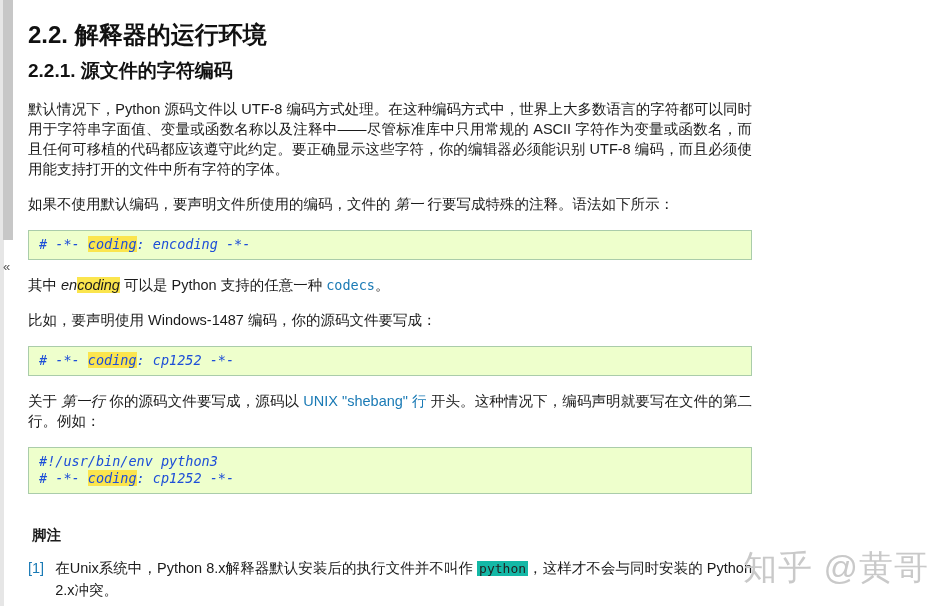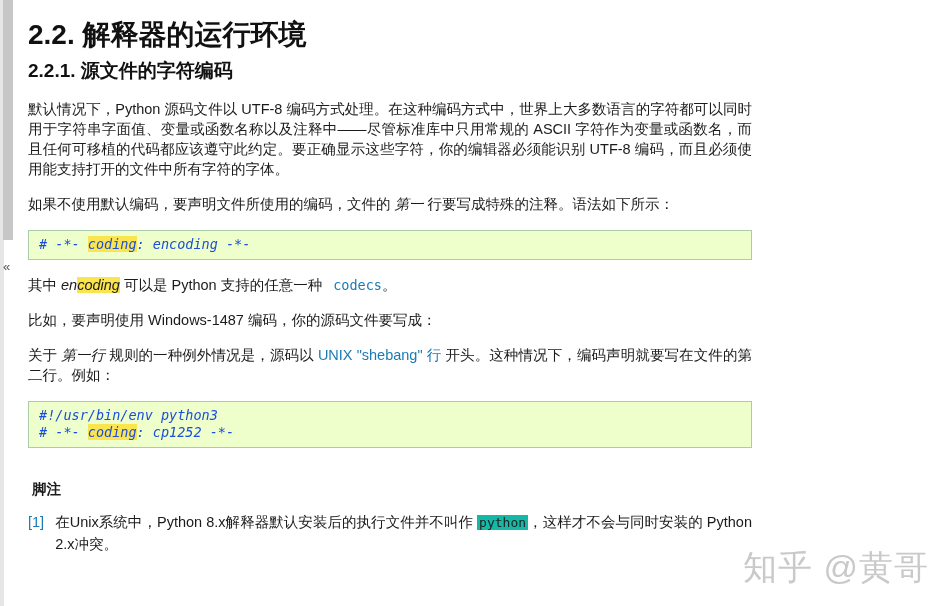--- a/index.html
+++ b/index.html
@@ -28,41 +28,40 @@
     font-size: 13px; color: #555;
     cursor: pointer; line-height: 14px;
     user-select: none;
   }
   
   .content {
     position: absolute; left: 28px; top: 0;
     width: 724px;
   }
   h1.title {
-    font-size: 28px; font-weight: 700;
+    font-size: 24px; font-weight: 700;
     margin: 20px 0 8px 0; line-height: 30px;
     color: #111;
   }
   h2.subtitle {
     font-size: 19px; font-weight: 700;
     margin: 6px 0 0 0; line-height: 26px;
     color: #111;
   }
   p.body-text {
     font-size: 14.5px; line-height: 20px;
     margin: 15px 0 0 0;
     text-align: justify;
   }
   em.emph { font-style: italic; }
   .hl { background: #fbe54e; }
   a.doc-link { color: #1a7ab5; text-decoration: none; cursor: pointer; }
   a.mono-link {
     font-family: "DejaVu Sans Mono", "Liberation Mono", monospace;
     font-size: 13.5px;
-    margin-left: 7px;
   }
   pre.codeblock {
     background: #eeffcc;
     border: 1px solid #aaccaa;
     margin: 16px 0 0 0;
     padding: 5px 10px 6px 10px;
     font-family: "DejaVu Sans Mono", "Liberation Mono", monospace;
     font-style: italic;
     font-size: 13.5px; line-height: 17px;
     color: #1d4ed8;
@@ -114,22 +113,23 @@
   <p class="body-text"><span>默认情况下，Python 源码文件以 UTF-8 编码方式处理。在这种编码方式中，世界上大多数语言的字符都可以同时用于字符串字面值、变量或函数名称以及注释中——尽管标准库中只用常规的 ASCII 字符作为变量或函数名，而且任何可移植的代码都应该遵守此约定。要正确显示这些字符，你的编辑器必须能识别 UTF-8 编码，而且必须使用能支持打开的文件中所有字符的字体。</span></p>
 
   <p class="body-text"><span>如果不使用默认编码，要声明文件所使用的编码，文件的 </span><em class="emph">第一</em><span> 行要写成特殊的注释。语法如下所示：</span></p>
 
   <pre class="codeblock"><span># -*- </span><span class="hl">coding</span><span>: encoding -*-</span></pre>
 
   <p class="body-text"><span>其中 </span><em class="emph"><span>en</span><span class="hl">coding</span></em><span> 可以是 Python 支持的任意一种 </span><a class="doc-link mono-link">codecs</a><span>。</span></p>
 
   <p class="body-text"><span>比如，要声明使用 Windows-1487 编码，你的源码文件要写成：</span></p>
 
+  <pre class="codeblock"><span># -*- </span><span class="hl">coding</span><span>: cp1252 -*-</span></pre>
 
-  <p class="body-text"><span>关于 </span><em class="emph">第一行</em><span> 规则的一种例外情况是，源码以 </span><a class="doc-link">UNIX "shebang" 行</a><span> 开头。这种情况下，编码声明就要写在文件的第二行。例如：</span></p>
+  <p class="body-text"><span>关于 </span><em class="emph">第一行</em><span> 你的源码文件要写成，源码以 </span><a class="doc-link">UNIX "shebang" 行</a><span> 开头。这种情况下，编码声明就要写在文件的第二行。例如：</span></p>
 
   <pre class="codeblock"><span>#!/usr/bin/env python3</span>
 <span># -*- </span><span class="hl">coding</span><span>: cp1252 -*-</span></pre>
 
   <p class="fn-heading">脚注</p>
 
   <div class="fn-item">
     <span class="fn-label">[1]</span>
     <span class="fn-text"><span>在Unix系统中，Python 8.x解释器默认安装后的执行文件并不叫作 </span><code class="inline-code">python</code><span>，这样才不会与同时安装的 Python 2.x冲突。</span></span>
   </div>

